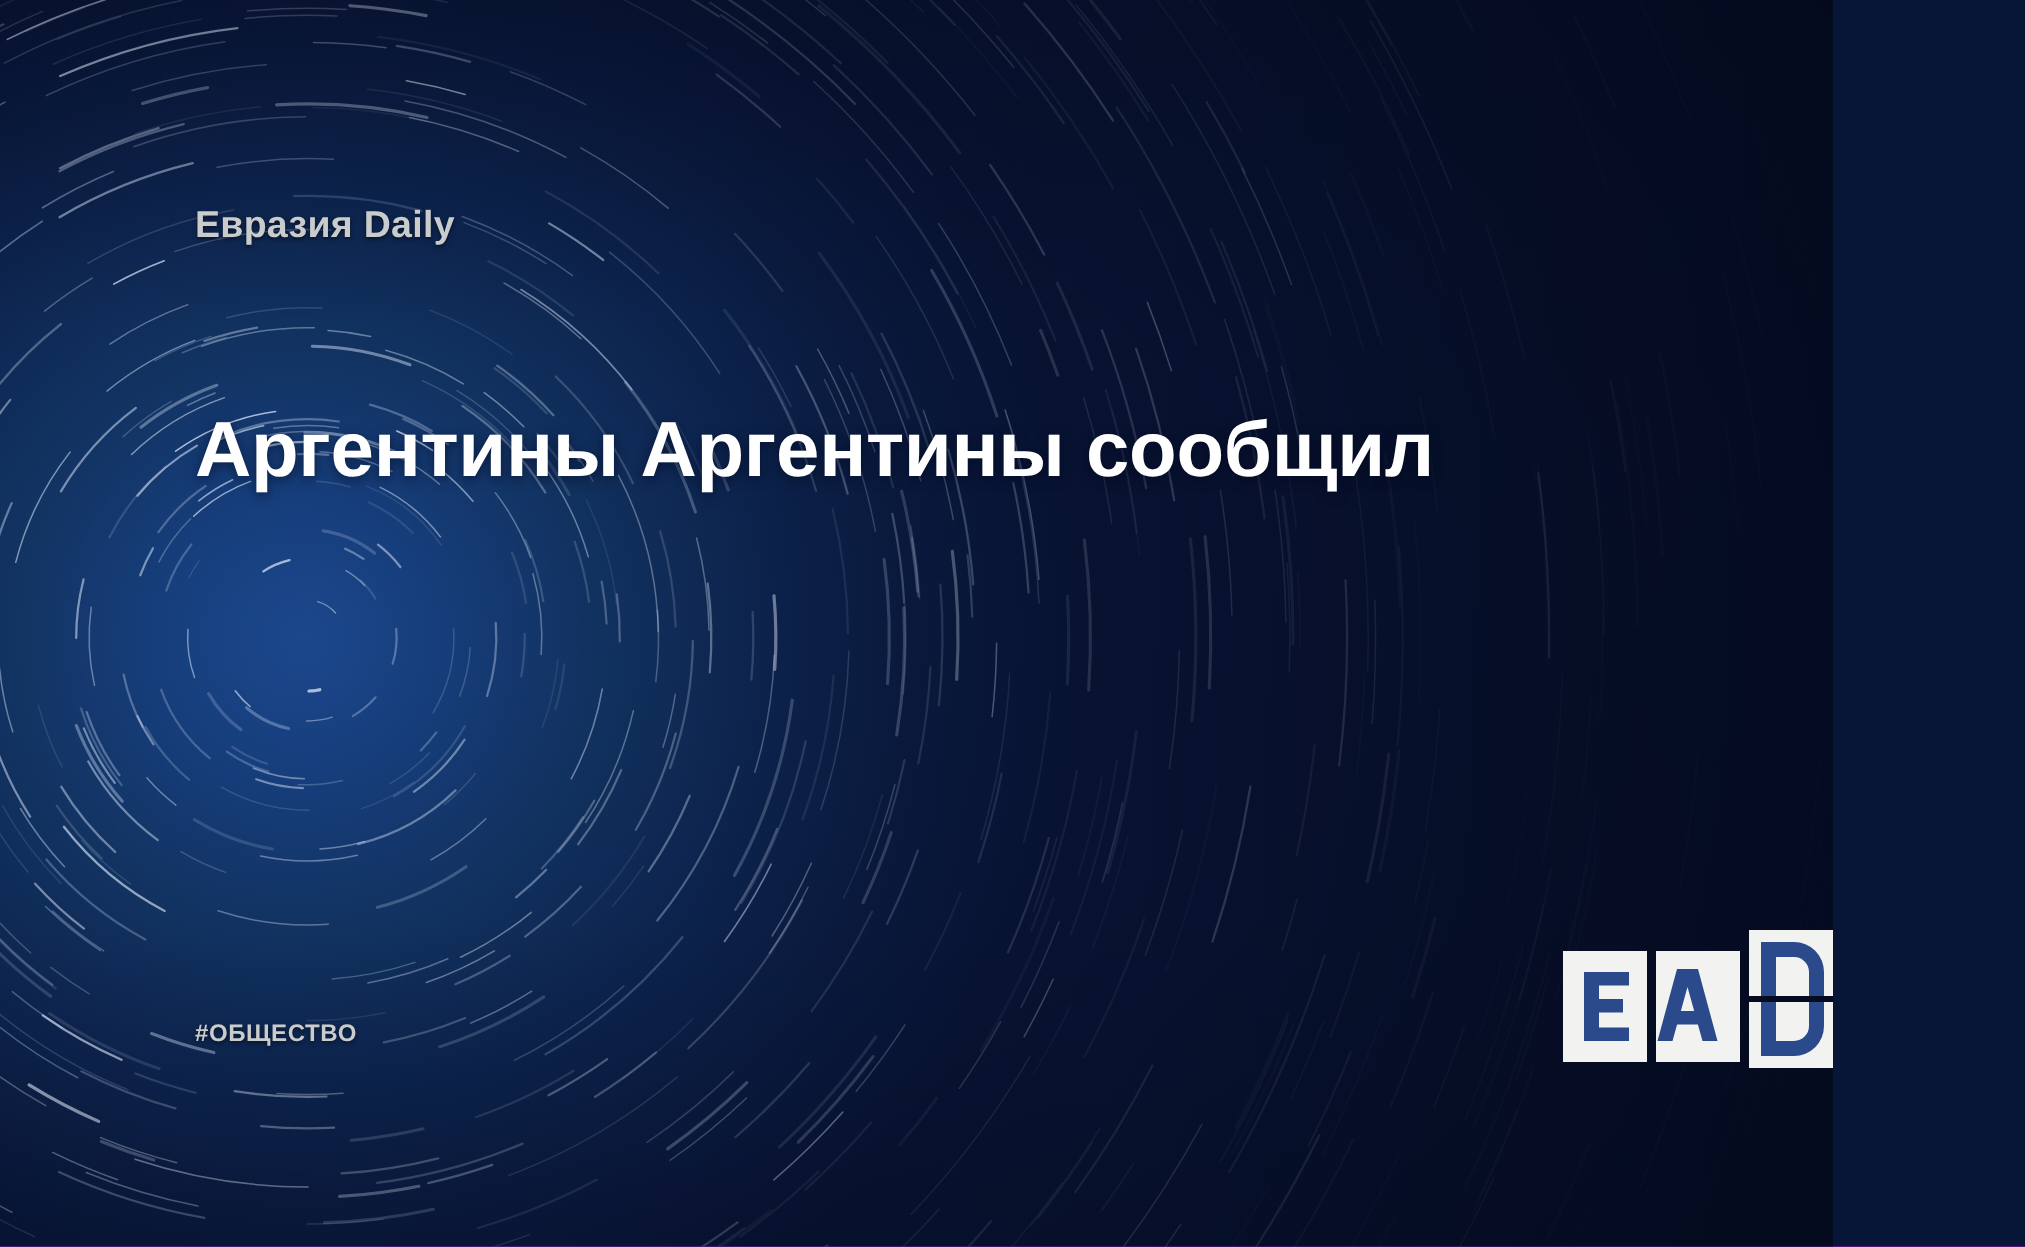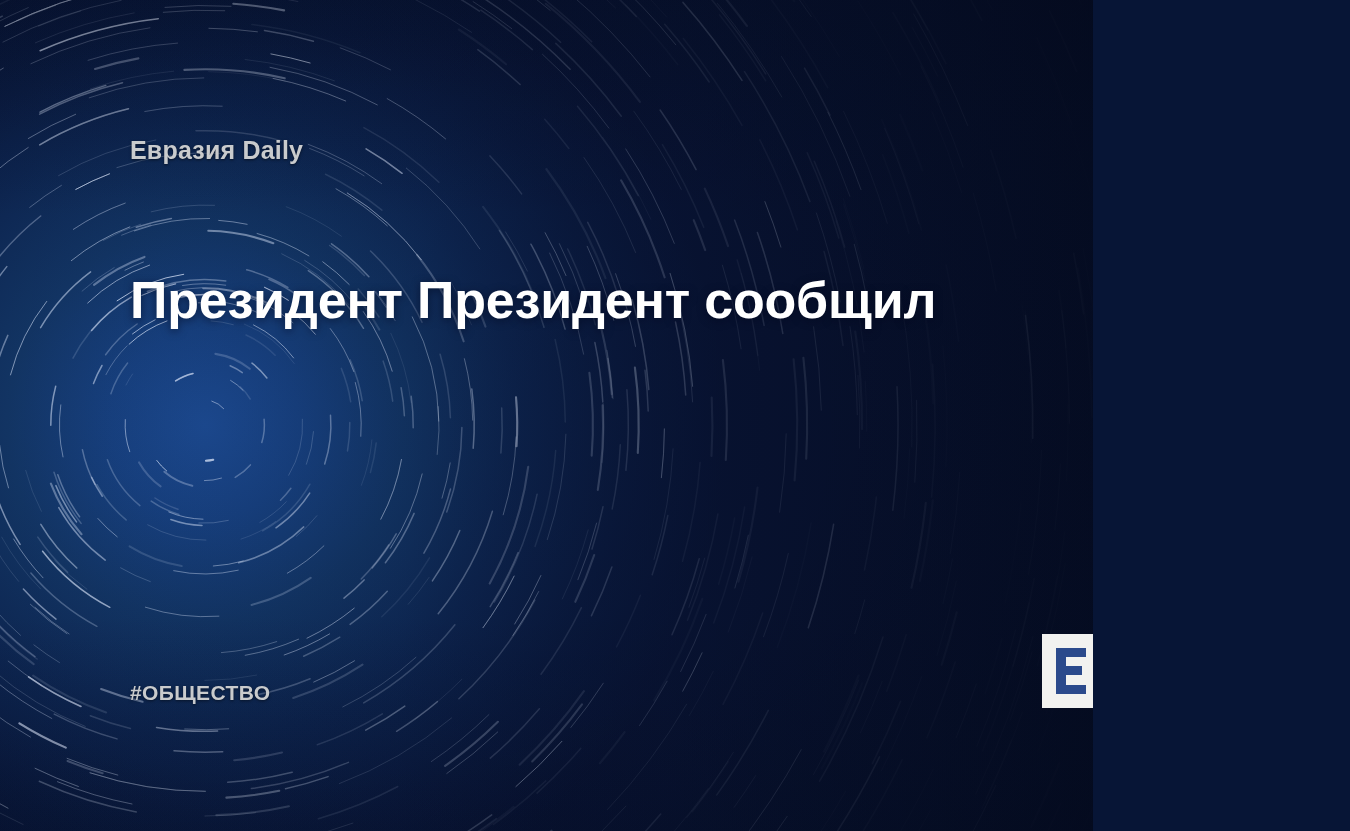--- a/index.html
+++ b/index.html
@@ -5,21 +5,21 @@
 <style>
   html,body{margin:0;padding:0;}
   body{
     width:1350px;height:831px;overflow:hidden;
     background:#071536;
     font-family:"Liberation Sans","DejaVu Sans",sans-serif;
   }
 
   #card{
     position:relative;
-    width:1093px;height:831px;
+    width:1222px;height:831px;
     overflow:hidden;
     background:#a21caf;
   }
 
   
   .bg-layer{position:absolute;inset:0;}
 
   
   #bg-base{
     background:
@@ -60,21 +60,21 @@
     width:1010px;
     font-size:52px;font-weight:bold;line-height:1.47;
     letter-spacing:-0.2px;
     color:#ffffff;
     text-shadow:0 2px 8px rgba(0,8,30,.55);
   }
   #headline .hl-line{display:block;white-space:nowrap;}
 
   #category{
     position:absolute;left:130px;top:681px;
-    font-size:21px;font-weight:bold;letter-spacing:.4px;
+    font-size:16px;font-weight:bold;letter-spacing:.4px;
     color:#c9cbcd;
     text-shadow:0 1px 3px rgba(0,0,0,.5);
     white-space:nowrap;
   }
 
   
   #logo{
     position:absolute;left:1042px;top:620px;
     width:180px;height:92px;
   }
@@ -962,21 +962,21 @@
   </div>
 
   <div class="bg-layer" id="bg-shade"></div>
   <div class="bg-layer" id="bg-vignette"></div>
 
   <div class="content">
 
     <div id="brand">Евразия Daily</div>
 
     <div id="headline">
-      <span class="hl-line">Президент Президент сообщил</span>
+      <span class="hl-line">Аргентины Аргентины сообщил</span>
     </div>
 
     <div id="category">#ОБЩЕСТВО</div>
 
     <div id="logo">
       <svg width="180" height="92" viewBox="0 0 180 92" aria-hidden="true">
 
         <rect x="0" y="14" width="56" height="74" fill="#f2f2f0"></rect>
 
         <rect x="62" y="14" width="56" height="74" fill="#f2f2f0"></rect>

